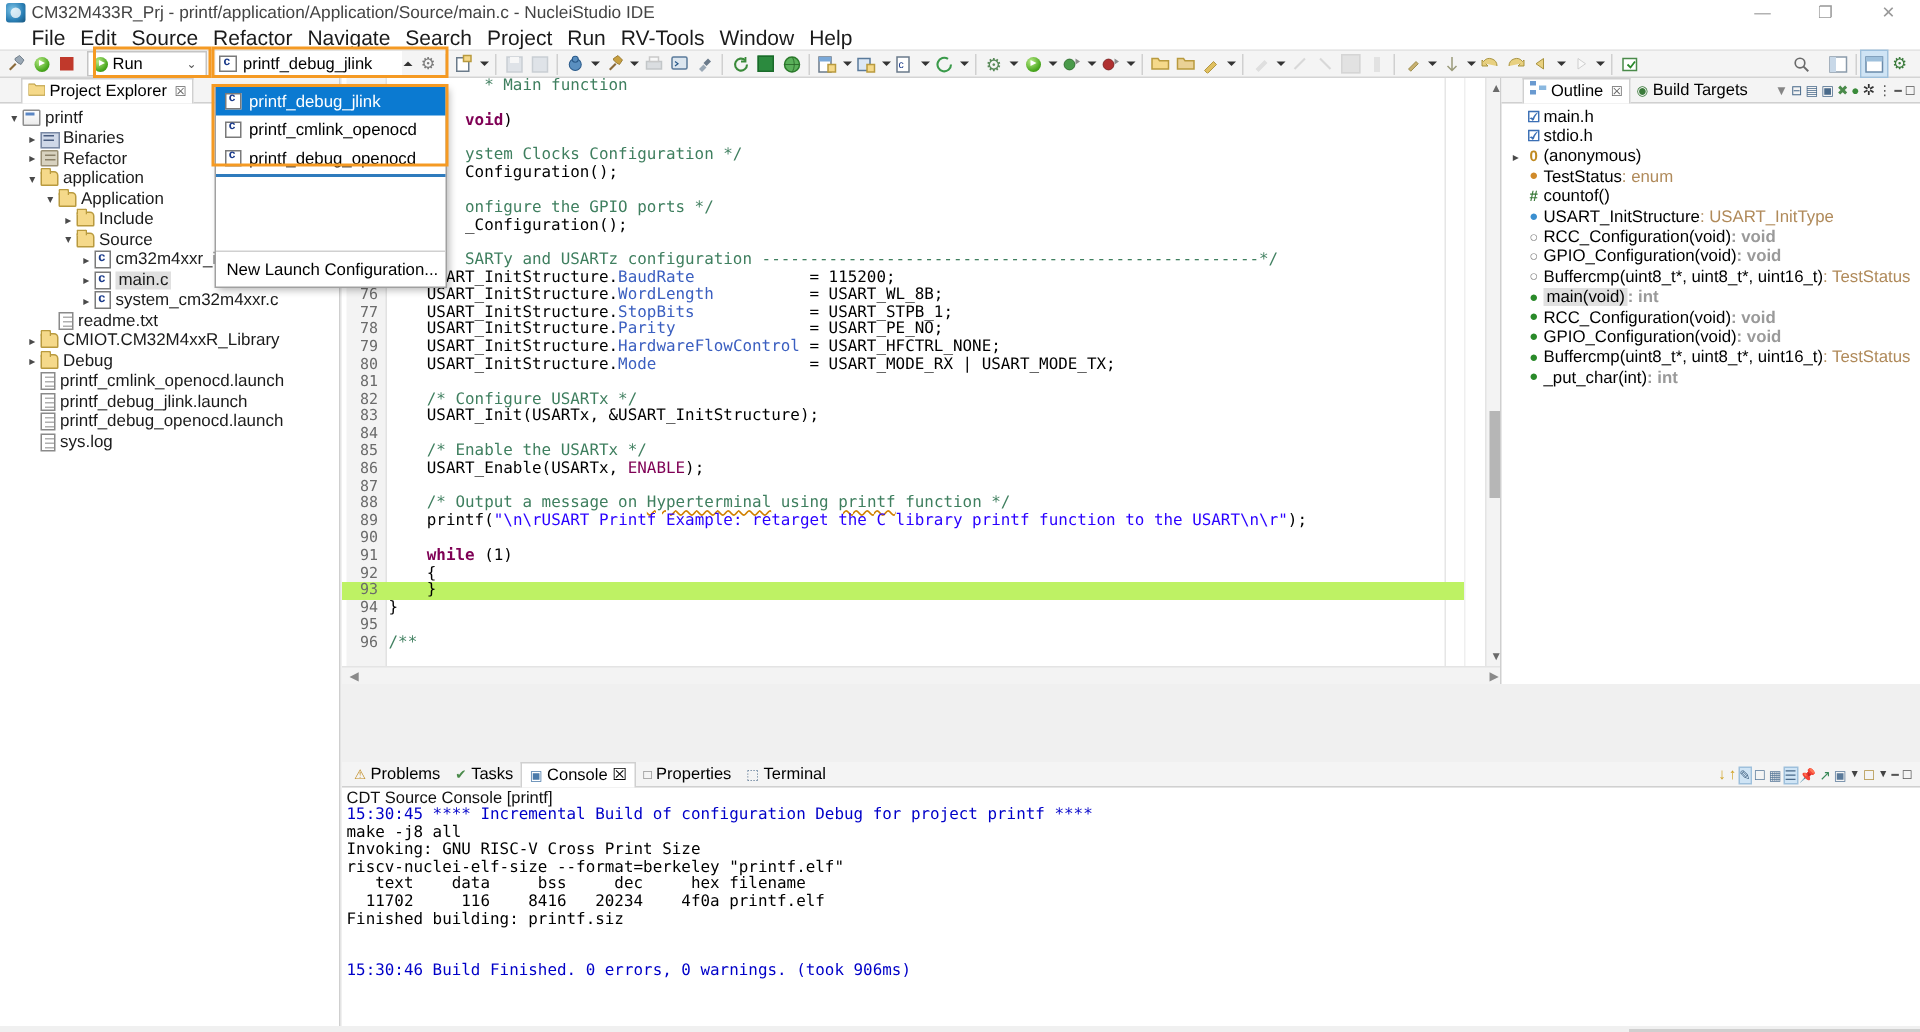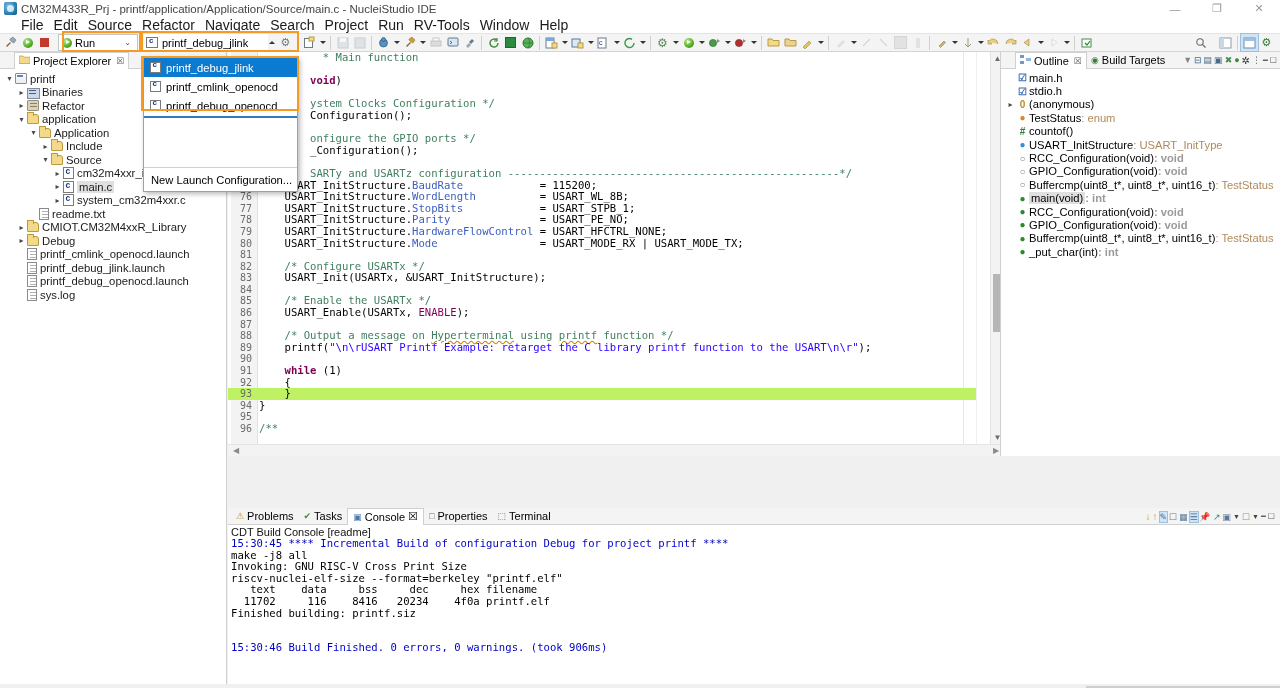--- a/index.html
+++ b/index.html
@@ -789,21 +789,21 @@
           </div>
           <div class="cons-tab">
             <span style="color: rgb(106, 106, 106); font-size: 9px;">□</span>
             <span>Properties</span>
           </div>
           <div class="cons-tab">
             <span style="color: rgb(74, 106, 138); font-size: 9px;">⬚</span>
             <span>Terminal</span>
           </div>
         </div>
-      <div class="cons-sub">CDT Build Console [readme]</div>
+      <div class="cons-sub">CDT Source Console [printf]</div>
       <div class="cons-out" id="console-out"><div class="cons-blue" style="min-height: 11.6px;">15:30:45 **** Incremental Build of configuration Debug for project printf ****</div><div style="min-height: 11.6px;">make -j8 all</div><div style="min-height: 11.6px;">Invoking: GNU RISC-V Cross Print Size</div><div style="min-height: 11.6px;">riscv-nuclei-elf-size --format=berkeley "printf.elf"</div><div style="min-height: 11.6px;">   text    data     bss     dec     hex filename</div><div style="min-height: 11.6px;">  11702     116    8416   20234    4f0a printf.elf</div><div style="min-height: 11.6px;">Finished building: printf.siz</div><div style="min-height: 11.6px;"></div><div style="min-height: 11.6px;"></div><div class="cons-blue" style="min-height: 11.6px;">15:30:46 Build Finished. 0 errors, 0 warnings. (took 906ms)</div></div>
       <div class="tab-icons" style="position:absolute; right:2px; top:0; height:17px;">
         <span style="color:#d0a020;font-size:10px;">↓</span>
         <span style="color:#d0a020;font-size:10px;">↑</span>
         <span style="background:#cfe4f5;outline:1px solid #9ec0dc;font-size:9px;color:#4a6a8a;">✎</span>
         <span style="font-size:9px;color:#5a7a9a;">☐</span>
         <span style="font-size:9px;color:#5a7a9a;">▦</span>
         <span style="background:#cfe4f5;outline:1px solid #9ec0dc;font-size:9px;color:#4a6a8a;">☰</span>
         <span style="font-size:9px;color:#6a6a6a;">📌</span>
         <span style="font-size:9px;color:#3a8a5a;">↗</span>

